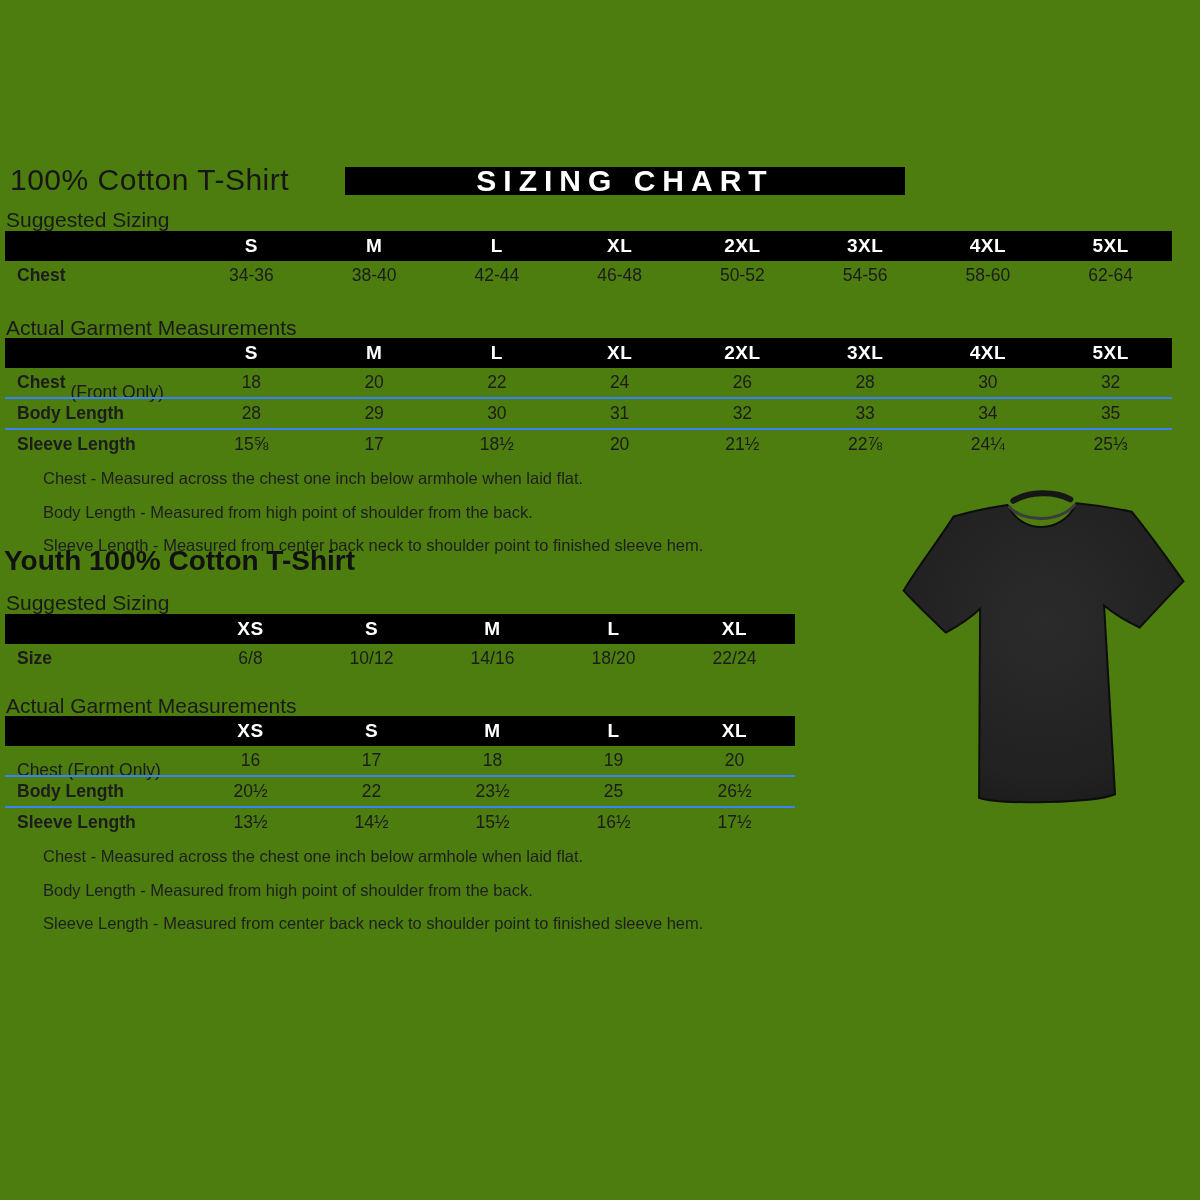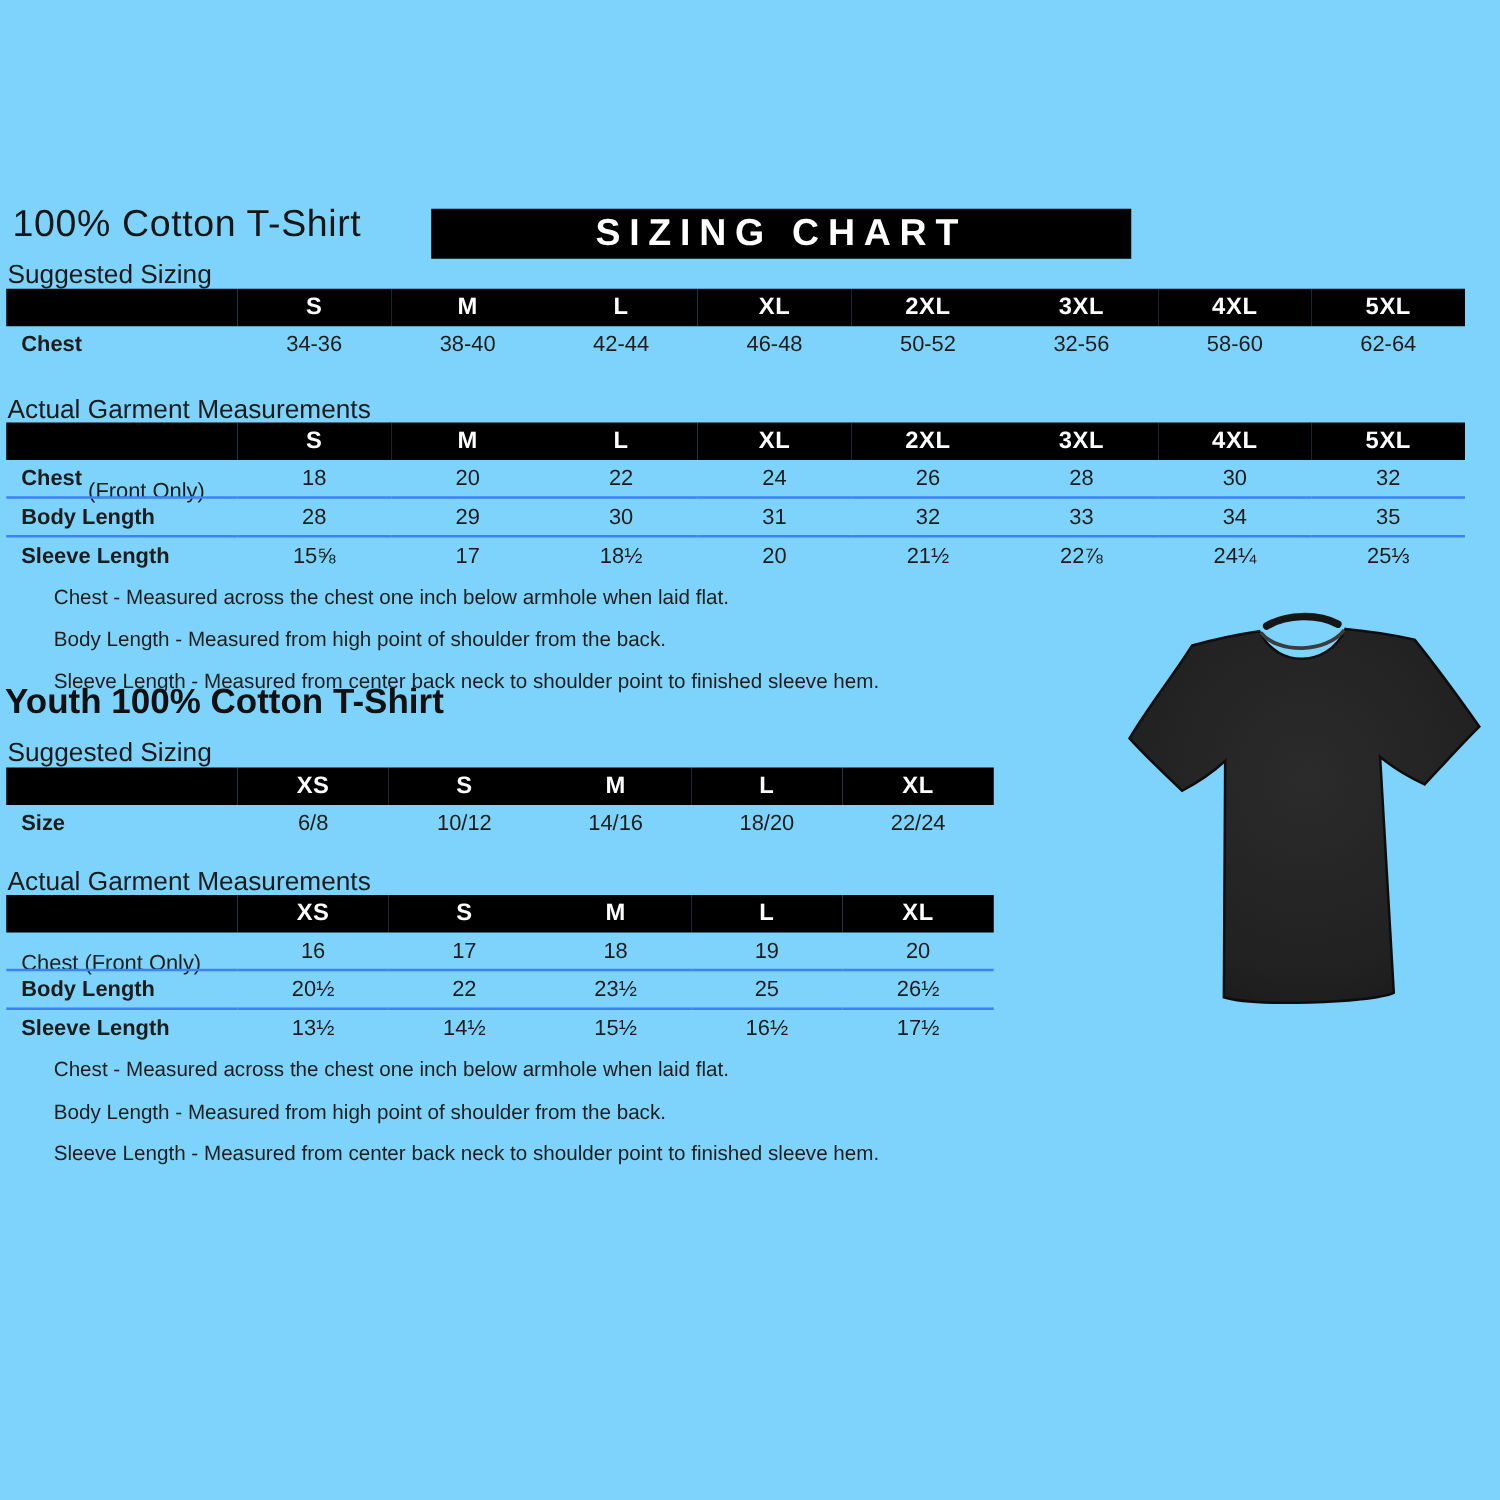--- a/index.html
+++ b/index.html
@@ -1,23 +1,23 @@
 <!DOCTYPE html>
 <html><head>
 <meta charset="utf-8">
 <style>
   html,body{margin:0;padding:0;background:#fff;}
   .page{
-    position:relative;width:1200px;height:1200px;background:#7dd3fc;overflow:hidden;
+    position:relative;width:1200px;height:1200px;background:#4d7c0f;overflow:hidden;
     font-family:"Liberation Sans", sans-serif;color:#111;
   }
   .abs{position:absolute;}
   .page-title{left:10px;top:163px;font-size:30px;font-weight:400;letter-spacing:.5px;color:#161616;}
   .banner{
-    left:345px;top:167px;width:560px;height:40px;background:#000;
+    left:345px;top:167px;width:560px;height:28px;background:#000;
     display:flex;align-items:center;justify-content:center;
   }
   .banner span{color:#fff;font-weight:700;font-size:30px;letter-spacing:7px;}
   .section-label{font-size:21px;color:#1a1a1a;}
   .sug1{left:6px;top:208px;}
   .agm1{left:6px;top:316px;}
   .sug2{left:6px;top:591px;}
   .agm2{left:6px;top:694px;}
   .youth-title{left:4px;top:545px;font-size:28px;font-weight:700;color:#111;}
 
@@ -65,21 +65,21 @@
       <div class="cell hcell">4XL</div>
       <div class="cell hcell">5XL</div>
       <div class="cell rlabel">
         <span class="b">Chest</span>
       </div>
       <div class="cell vcell">34-36</div>
       <div class="cell vcell">38-40</div>
       <div class="cell vcell">42-44</div>
       <div class="cell vcell">46-48</div>
       <div class="cell vcell">50-52</div>
-      <div class="cell vcell">32-56</div>
+      <div class="cell vcell">54-56</div>
       <div class="cell vcell">58-60</div>
       <div class="cell vcell">62-64</div>
     </div>
 
   <div class="abs section-label agm1">Actual Garment Measurements</div>
   <div class="abs tbl adult2">
       <div class="cell corner"></div>
       <div class="cell hcell">S</div>
       <div class="cell hcell">M</div>
       <div class="cell hcell">L</div>

